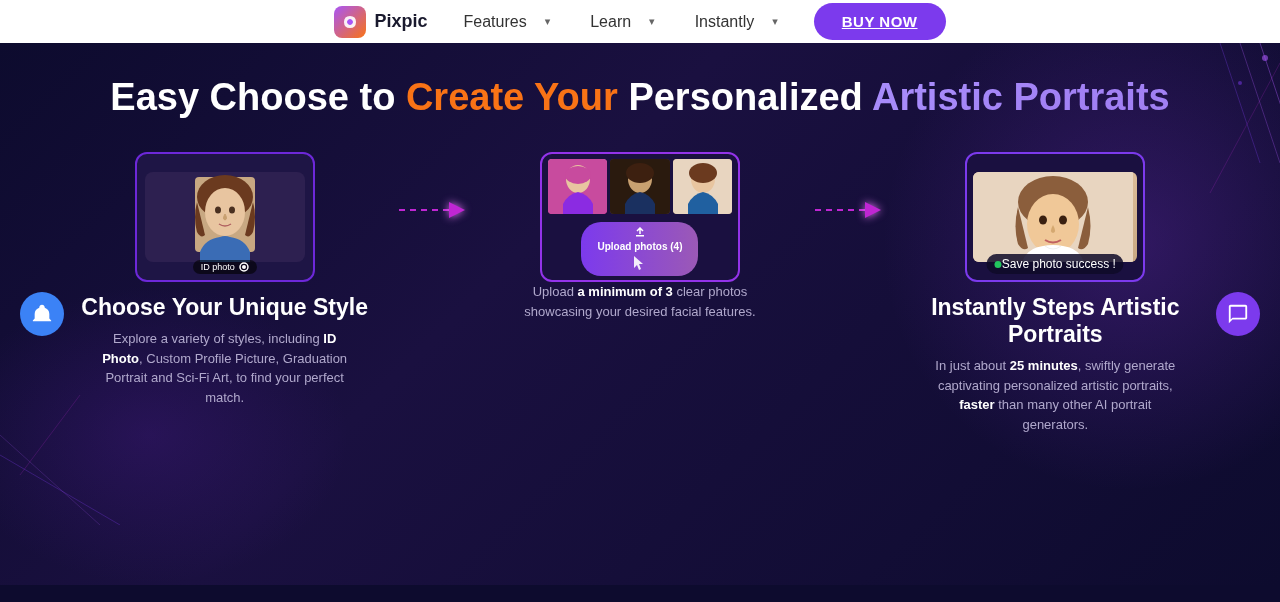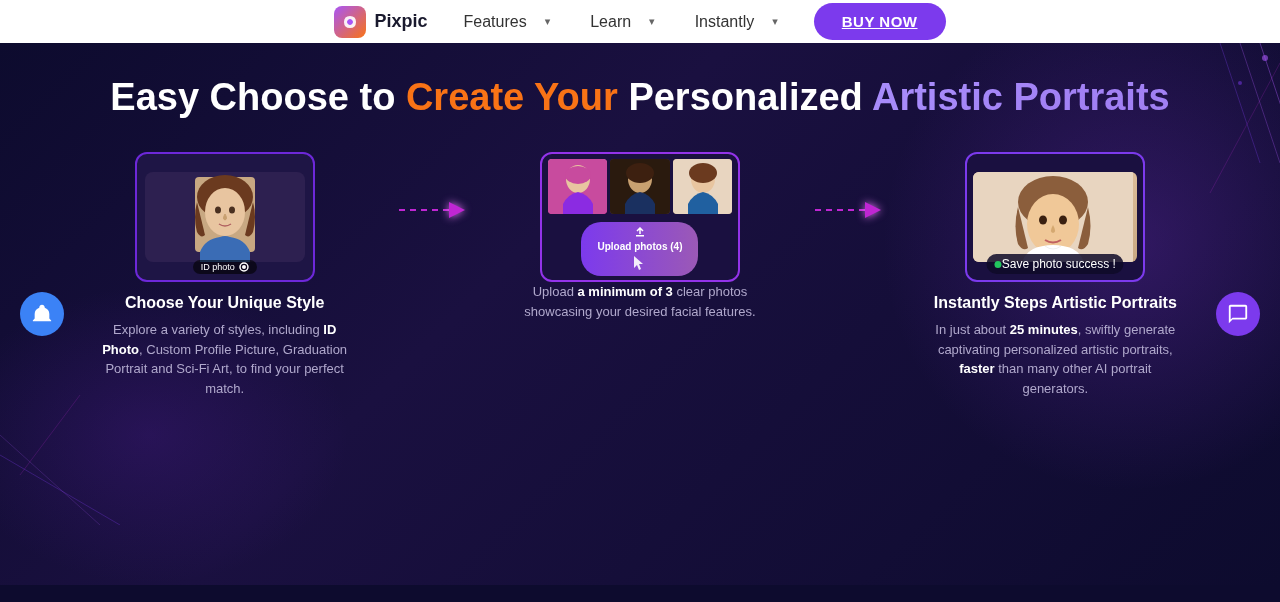--- a/index.html
+++ b/index.html
@@ -251,21 +251,21 @@
       width: 0;
       height: 0;
       border-top: 8px solid transparent;
       border-bottom: 8px solid transparent;
       border-left: 16px solid #c026d3;
       filter: drop-shadow(0 0 4px #e879f9);
     }
 
     .step-title {
       color: #fff;
-      font-size: 16px;
+      font-size: 23px;
       font-weight: 700;
       text-align: center;
       margin-top: 12px;
       margin-bottom: 8px;
     }
     .step-desc {
       color: #b0a8cc;
       font-size: 13px;
       text-align: center;
       line-height: 1.5;

